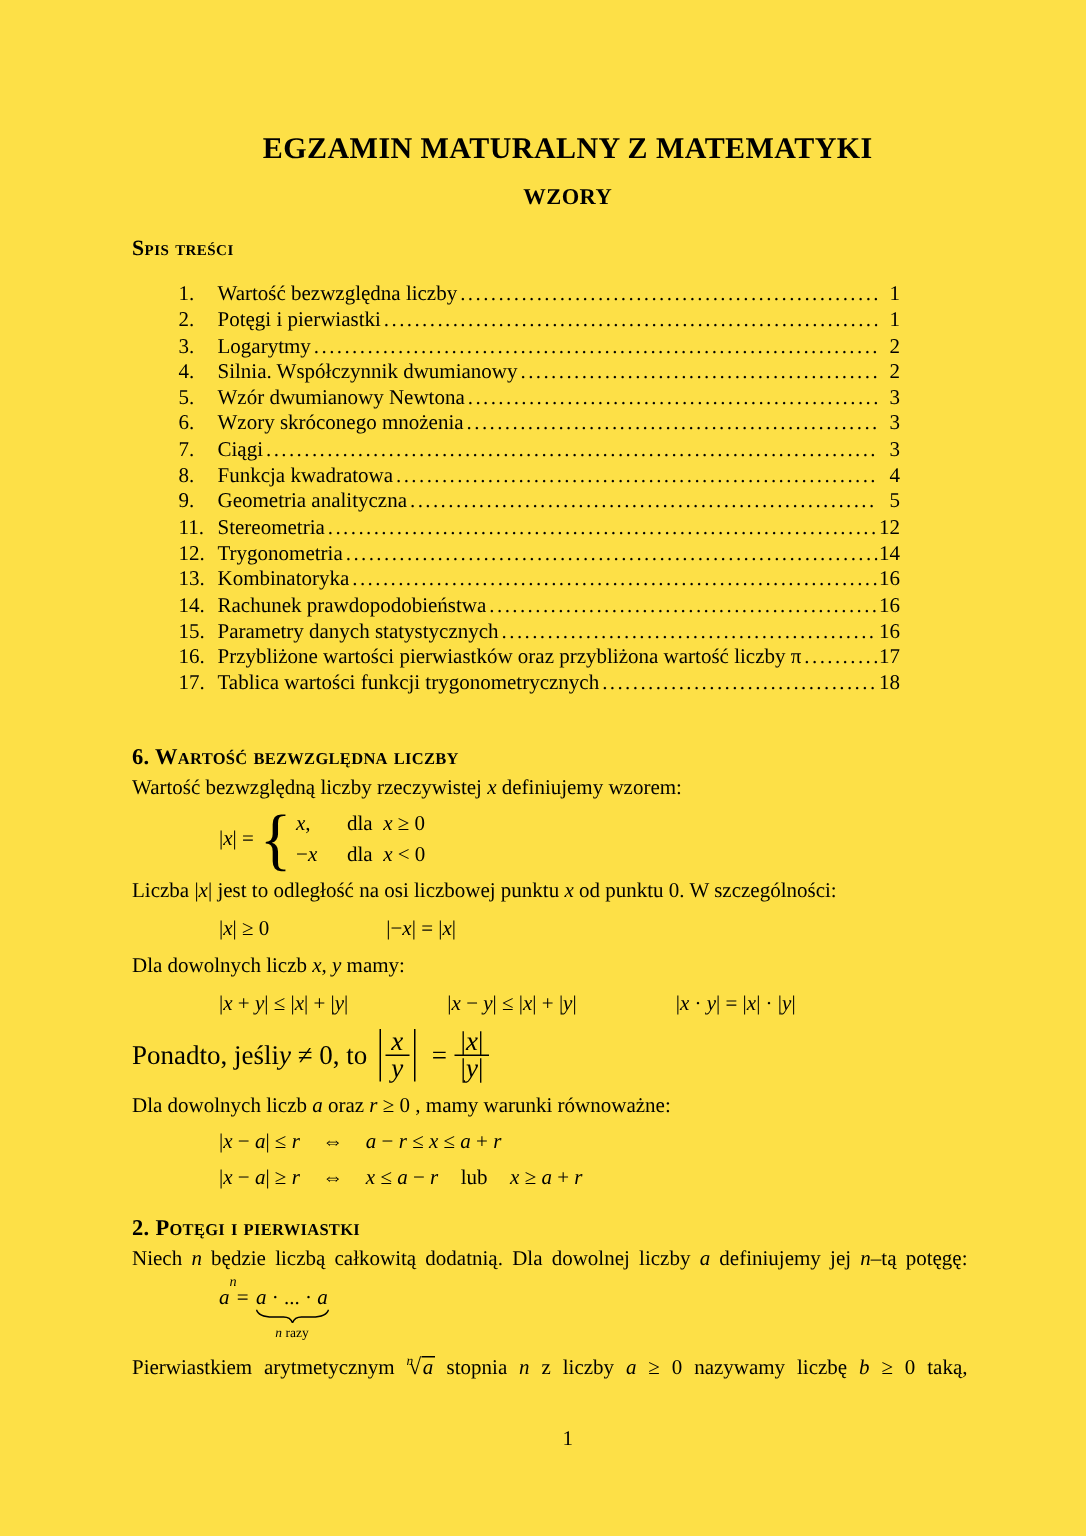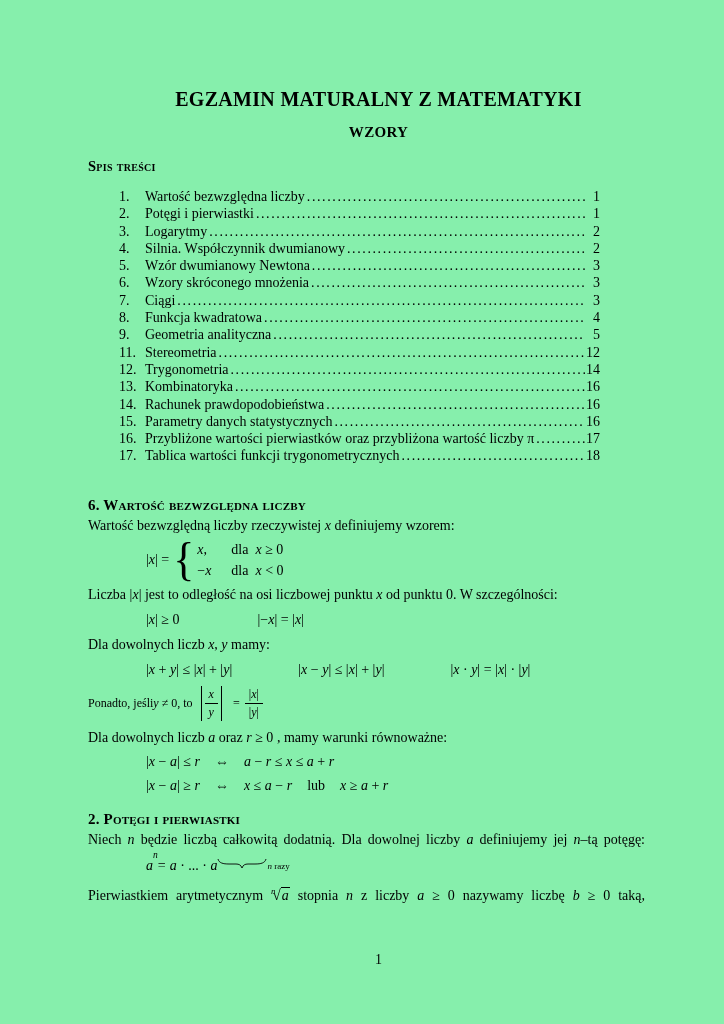--- a/index.html
+++ b/index.html
@@ -2,21 +2,21 @@
 <html><head>
 <meta charset="utf-8">
 <style>
   * { margin: 0; padding: 0; box-sizing: border-box; }
   html, body { background: #ffffff; }
   body {
     width: 724px; height: 1024px;
     font-family: "Liberation Serif", "DejaVu Serif", serif;
     color: #000; position: relative; overflow: hidden;
   }
-  .page { position: absolute; inset: 0; background: #86efac; }
+  .page { position: absolute; inset: 0; background: #fde047; }
   .content { position: absolute; left: 88px; top: 0; width: 557px; }
 
   .doc-title {
     margin-top: 88px; padding-left: 24px;
     text-align: center; font-size: 20px; font-weight: bold; letter-spacing: 0.3px;
   }
   .doc-subtitle {
     margin-top: 13px; padding-left: 24px;
     text-align: center; font-size: 15px; font-weight: bold; letter-spacing: 0.3px;
   }
@@ -53,35 +53,35 @@
   .cases { display: flex; flex-direction: column; }
   .case-row { display: flex; line-height: 21px; }
   .case-expr { width: 34px; }
   .case-word { margin-right: 7px; }
 
   .f2 .m2 { margin-left: 78px; }
   .f3 .m2 { margin-left: 66px; text-align: center; }
   .f3 .m3 { margin-left: 66px; text-align: right; }
 
   
-  .p-frac { display: flex; align-items: center; height: 47px; font-size: 12px; }
+  .p-frac { display: flex; align-items: center; height: 47px; font-size: 18px; }
   .frac { display: inline-flex; flex-direction: column; align-items: center; text-align: center; line-height: 17px; }
   .frac .num { border-bottom: 1px solid #000; padding: 0 4px; }
   .frac .den { padding: 0 4px; }
   .absfrac { border-left: 1.3px solid #000; border-right: 1.3px solid #000; padding: 0 3px; margin: 0 6px 0 8px; }
   .eq-sign { margin: 0 5px; }
 
   .f-equiv { margin-top: 3px; }
   .f-equiv .arrow { margin: 0 15px; }
   .f-equiv .word { margin: 0 15px; }
 
   
   .f-pow { display: flex; align-items: flex-start; margin-left: 58px; margin-top: 5px; font-size: 14px; line-height: 21px; }
   sup.s { font-size: 9.5px; vertical-align: 6px; line-height: 0; }
-  .ub-group { display: inline-flex; flex-direction: row; align-items: center; margin-left: 4px; justify-content: space-between; }
+  .ub-group { display: inline-flex; flex-direction: column; align-items: center; margin-left: 4px; justify-content: space-between; }
   .ub-label { font-size: 9px; line-height: 10px; margin-top: 1px; }
   .ub-svg { display: block; margin-top: -3px; }
 
   
   .rad { white-space: nowrap; }
   .rad .idx { font-size: 9px; font-style: italic; position: relative; top: -6px; margin-right: -3px; }
   .rad .sign { font-size: 15px; }
   .rad .rcand { border-top: 1px solid #000; padding: 0 1px; }
 
   .gap2 { margin-top: 4px; }

